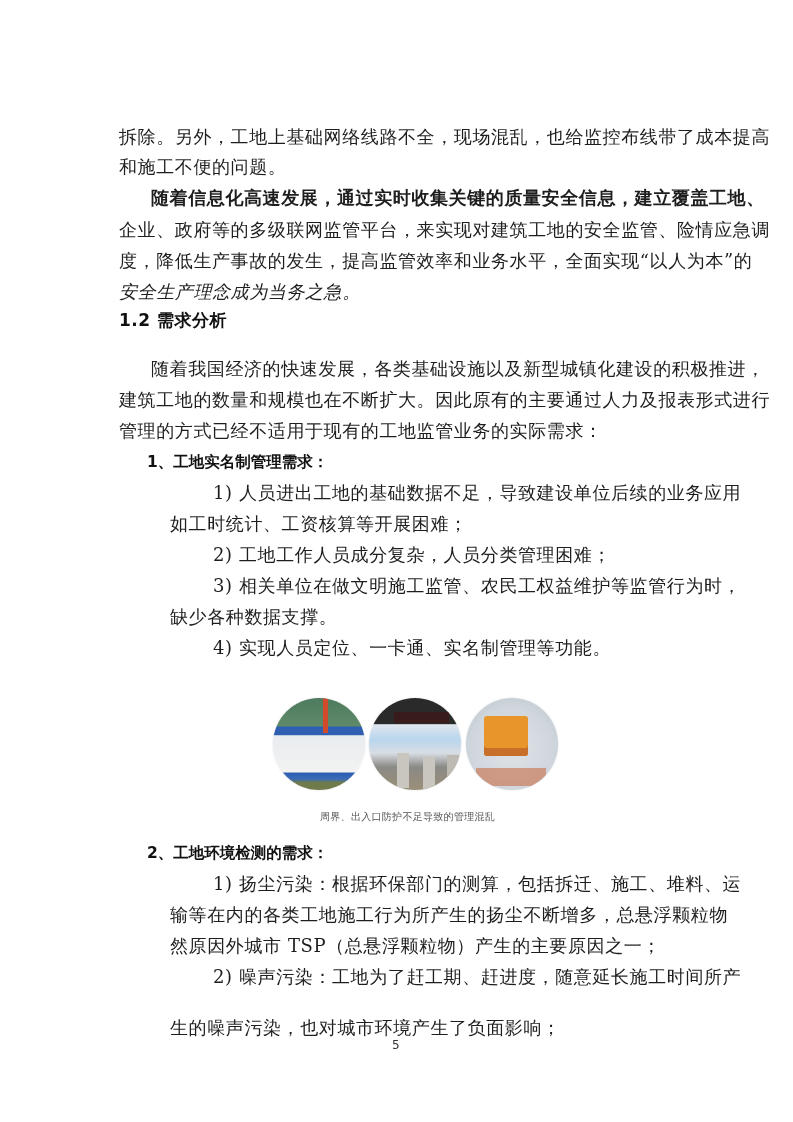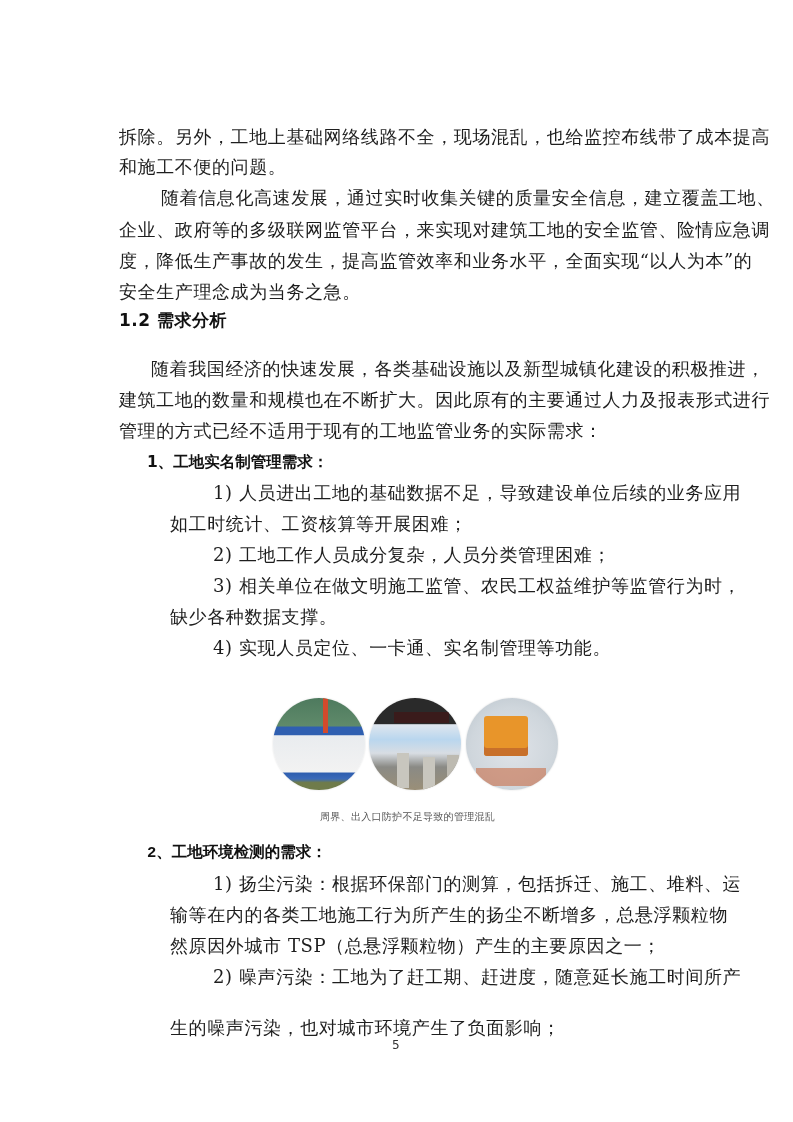--- a/index.html
+++ b/index.html
@@ -65,24 +65,24 @@
     position: absolute; left: 392px; top: 1038px;
     font-family: "DejaVu Sans", "Liberation Sans", sans-serif;
     font-size: 12px; color: #333;
   }
 </style>
 </head>
 <body>
 
 <div class="line" style="left:119px; top:127px;">拆除。另外，工地上基础网络线路不全，现场混乱，也给监控布线带了成本提高</div>
 <div class="line" style="left:119px; top:157px;">和施工不便的问题。</div>
-<div class="line" style="left:161px; top:188px;">随着信息化高速发展，通过实时收集关键的质量安全信息，建立覆盖工地、</div>
+<div class="line" style="left:151px; top:188px;font-weight:bold;">随着信息化高速发展，通过实时收集关键的质量安全信息，建立覆盖工地、</div>
 <div class="line" style="left:119px; top:220px;">企业、政府等的多级联网监管平台，来实现对建筑工地的安全监管、险情应急调</div>
 <div class="line" style="left:119px; top:251px;">度，降低生产事故的发生，提高监管效率和业务水平，全面实现“以人为本”的</div>
-<div class="line" style="left:119px; top:282px;">安全生产理念成为当务之急。</div>
+<div class="line" style="left:119px; top:282px;font-style:italic;">安全生产理念成为当务之急。</div>
 
 <div class="h2">1.2 需求分析</div>
 
 <div class="line" style="left:151px; top:359px;">随着我国经济的快速发展，各类基础设施以及新型城镇化建设的积极推进，</div>
 <div class="line" style="left:119px; top:390px;">建筑工地的数量和规模也在不断扩大。因此原有的主要通过人力及报表形式进行</div>
 <div class="line" style="left:119px; top:421px;">管理的方式已经不适用于现有的工地监管业务的实际需求：</div>
 
 <div class="sub" style="left:147px; top:452px;">1、工地实名制管理需求：</div>
 <div class="line" style="left:213px; top:483px;">1) 人员进出工地的基础数据不足，导致建设单位后续的业务应用</div>
 <div class="line" style="left:170px; top:514px;">如工时统计、工资核算等开展困难；</div>
@@ -91,20 +91,20 @@
 <div class="line" style="left:170px; top:607px;">缺少各种数据支撑。</div>
 <div class="line" style="left:213px; top:638px;">4) 实现人员定位、一卡通、实名制管理等功能。</div>
 
 <div class="figure">
   <div class="circle c1" title="工地围挡"></div>
   <div class="circle c2" title="出入口闸机"></div>
   <div class="circle c3" title="车辆冲洗"></div>
 </div>
 <div class="caption">周界、出入口防护不足导致的管理混乱</div>
 
-<div class="sub" style="left:147px; top:843px;font-family:Liberation Mono, monospace;">2、工地环境检测的需求：</div>
+<div class="sub" style="left:147px; top:843px;">2、工地环境检测的需求：</div>
 <div class="line" style="left:213px; top:874px;">1) 扬尘污染：根据环保部门的测算，包括拆迁、施工、堆料、运</div>
 <div class="line" style="left:170px; top:905px;">输等在内的各类工地施工行为所产生的扬尘不断增多，总悬浮颗粒物</div>
 <div class="line" style="left:170px; top:936px;">然原因外城市 TSP（总悬浮颗粒物）产生的主要原因之一；</div>
 <div class="line" style="left:213px; top:967px;">2) 噪声污染：工地为了赶工期、赶进度，随意延长施工时间所产</div>
 <div class="line" style="left:170px; top:998px;margin-top:20px;">生的噪声污染，也对城市环境产生了负面影响；</div>
 
 <div class="pagenum">5</div>
 
 </body></html>

